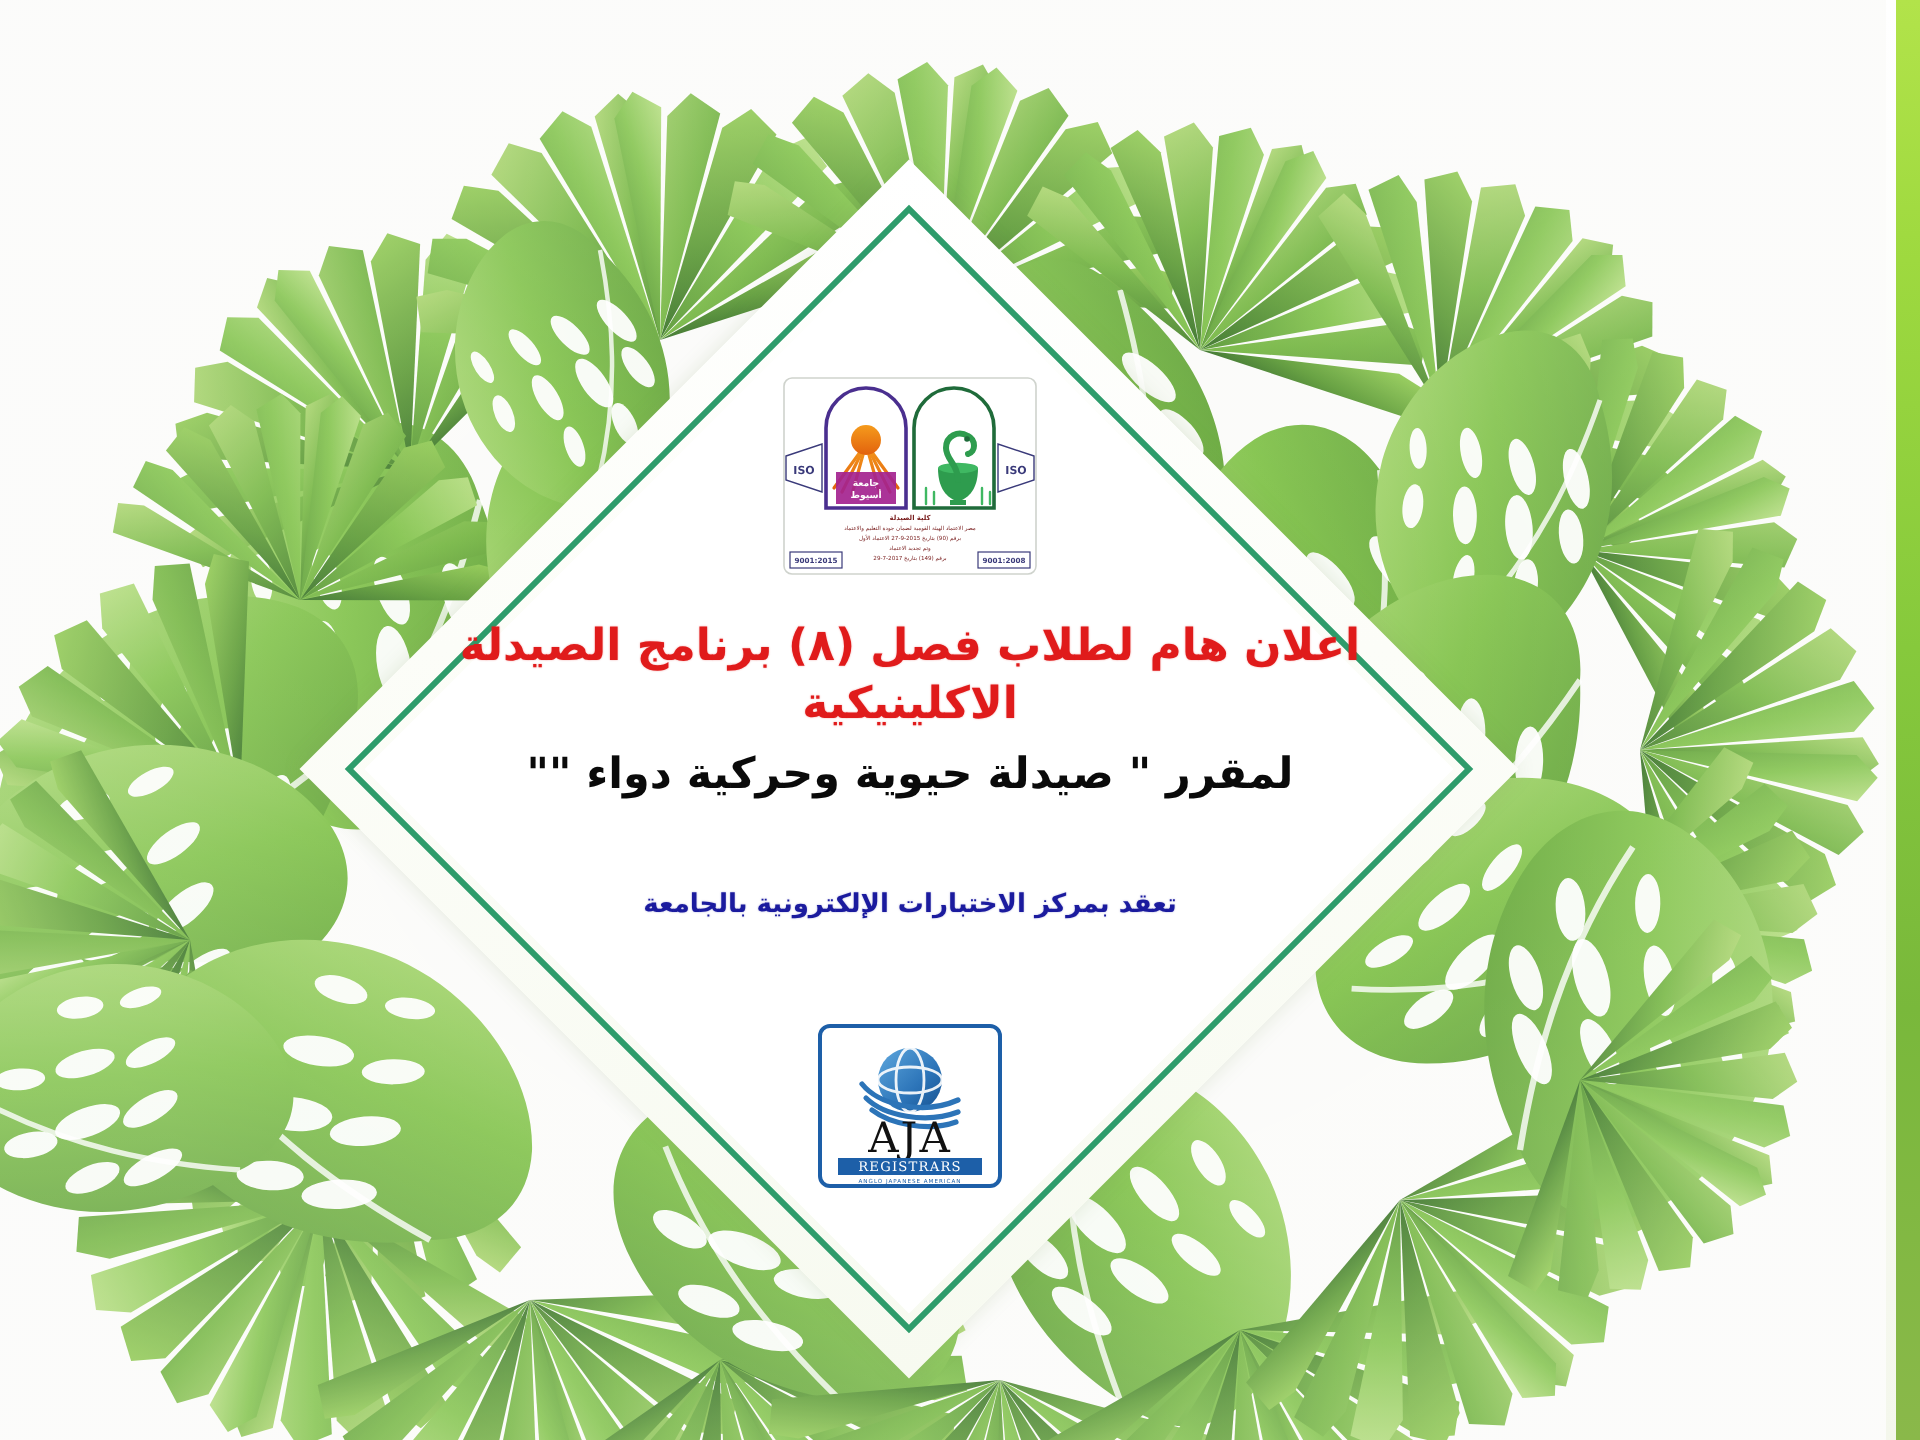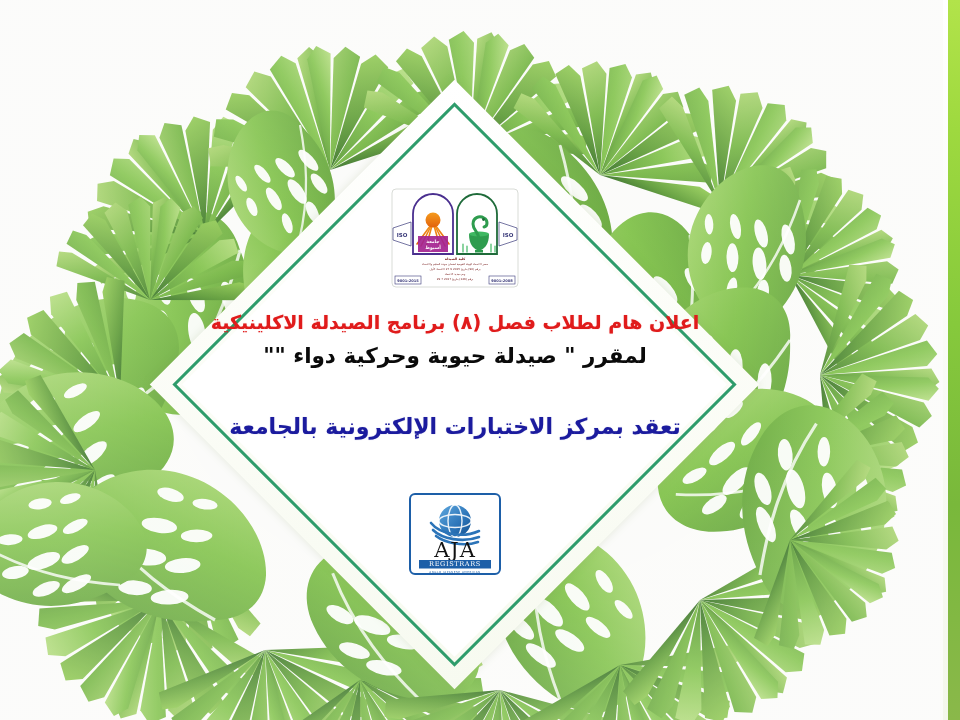--- a/index.html
+++ b/index.html
@@ -88,37 +88,37 @@
   
   #text-block {
     margin-top:22px;
     width:560px;
     text-align:center;
     direction:rtl;
   }
   #headline-red {
     color:#e01b1b;
     font-weight:bold;
-    font-size:19px;
+    font-size:22px;
     line-height:1.3;
     letter-spacing:0px;
     text-shadow:0 0 1px rgba(224,27,27,0.4);
   }
   #subject-line {
     color:#0a0a0a;
     font-weight:bold;
     font-size:21.5px;
     line-height:1.35;
     margin-top:6px;
     direction:rtl;
   }
   #venue-line {
     color:#1b1b9e;
     font-weight:bold;
-    font-size:22px;
+    font-size:13px;
     line-height:1.4;
     margin-top:42px;
     direction:rtl;
     text-shadow:0 0 1px rgba(27,27,158,0.35);
   }
 
   
   #aja-logo {
     margin-top:50px;
     width:92px; height:74px;

